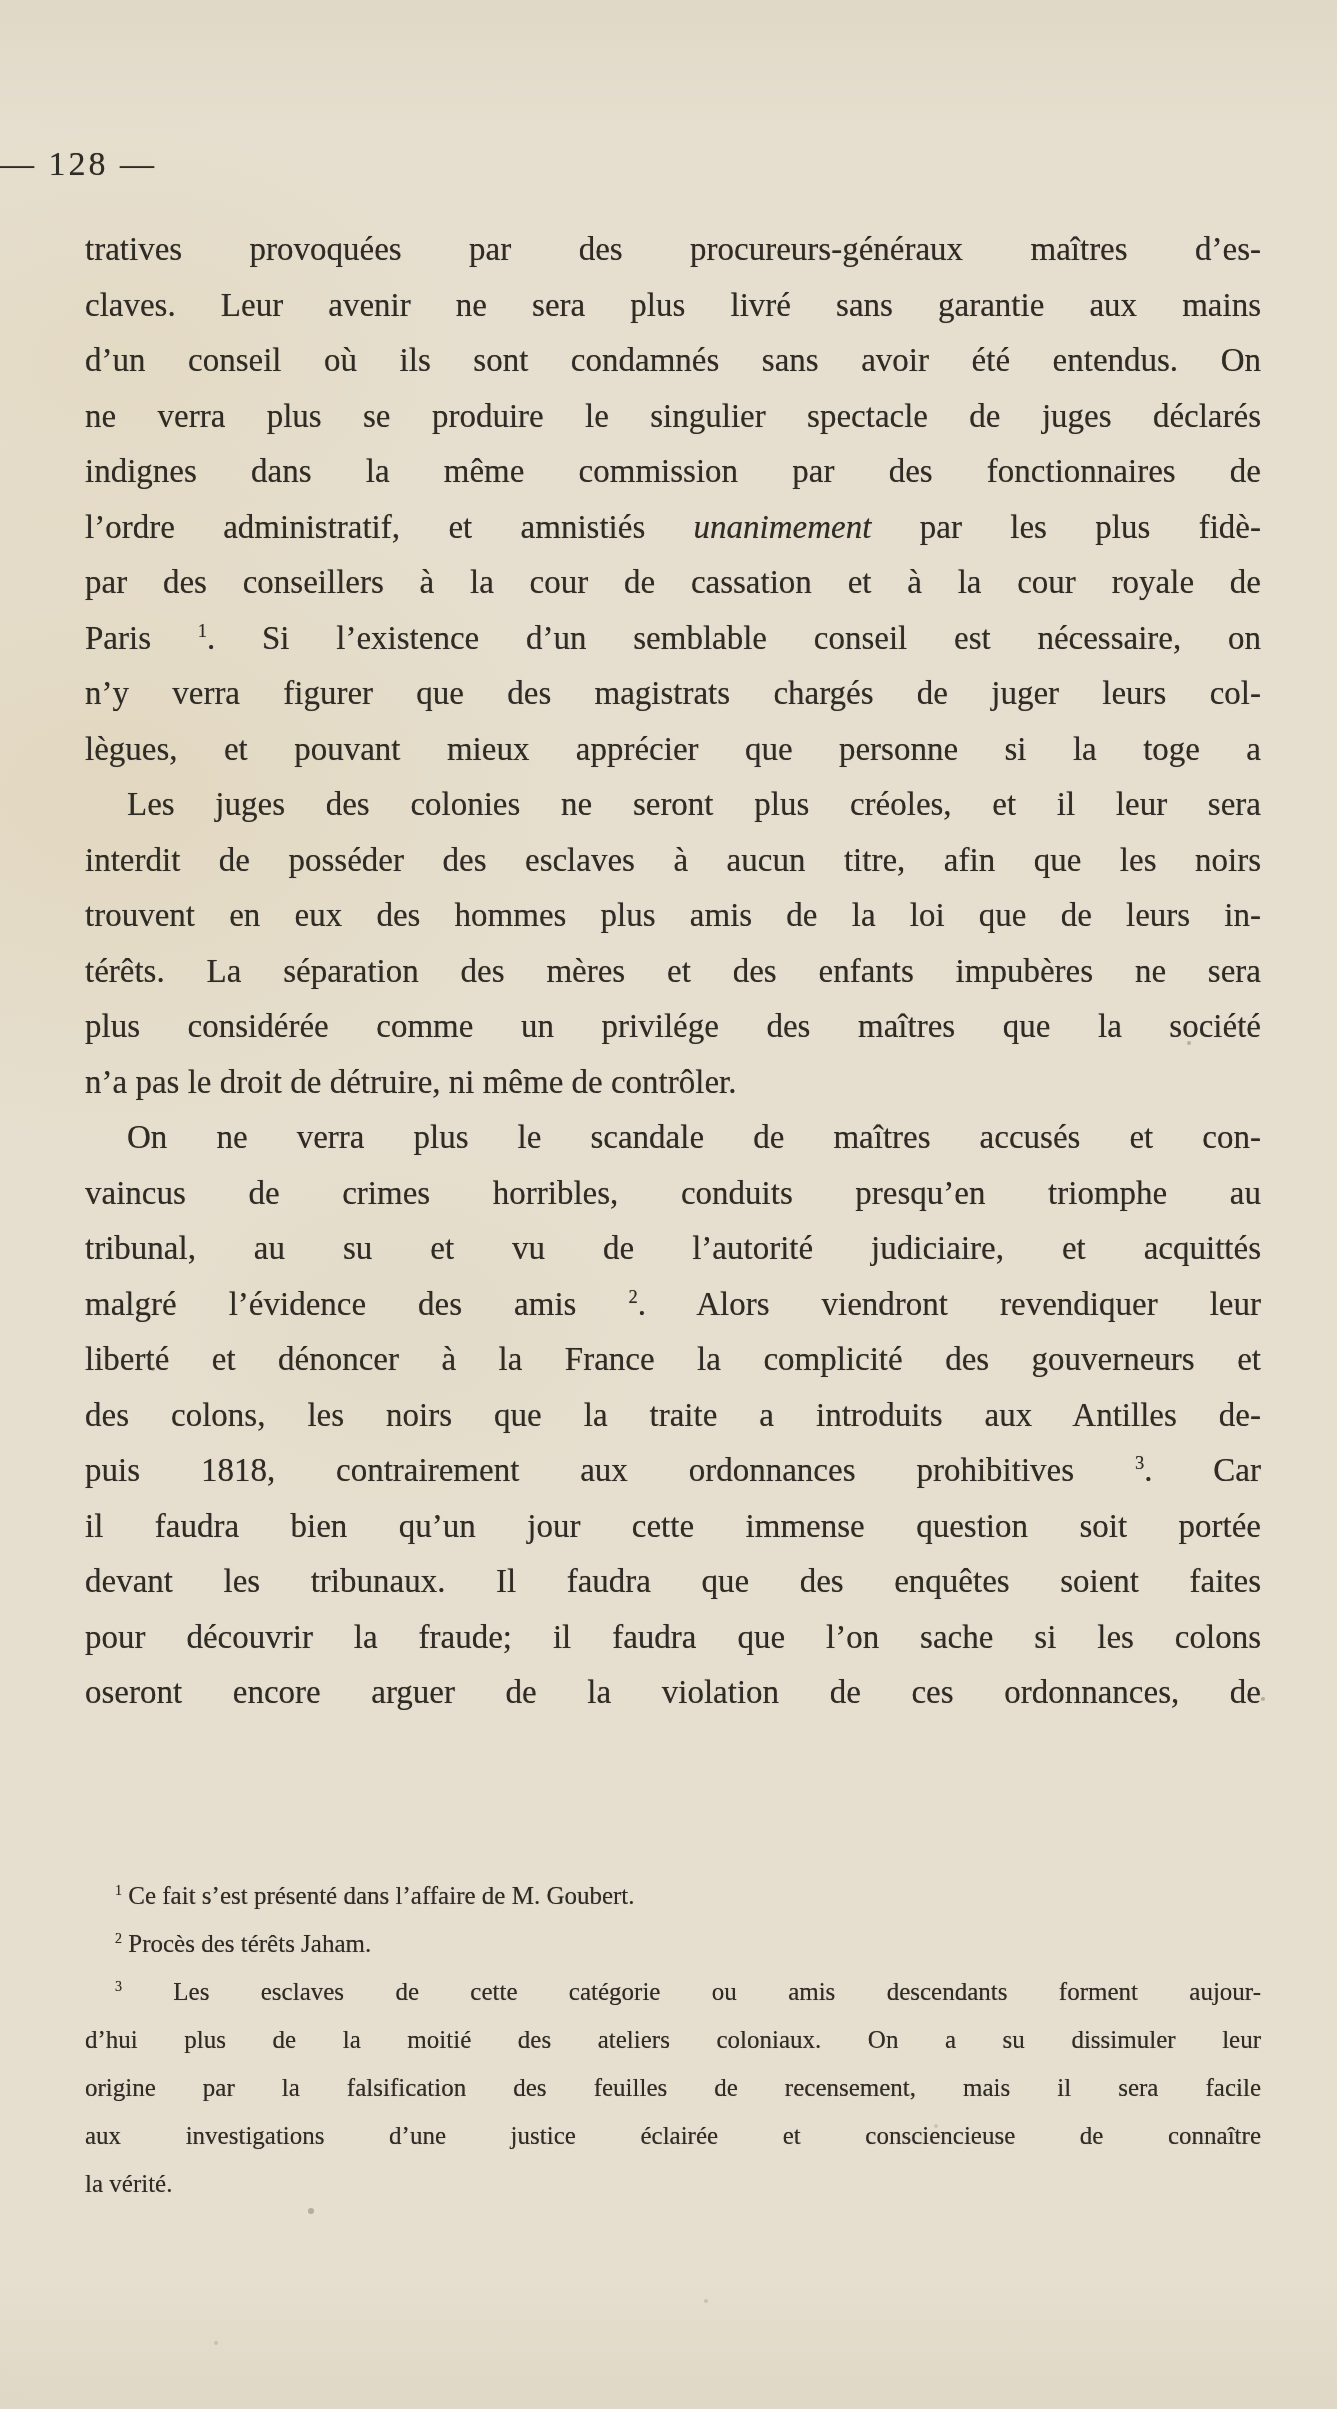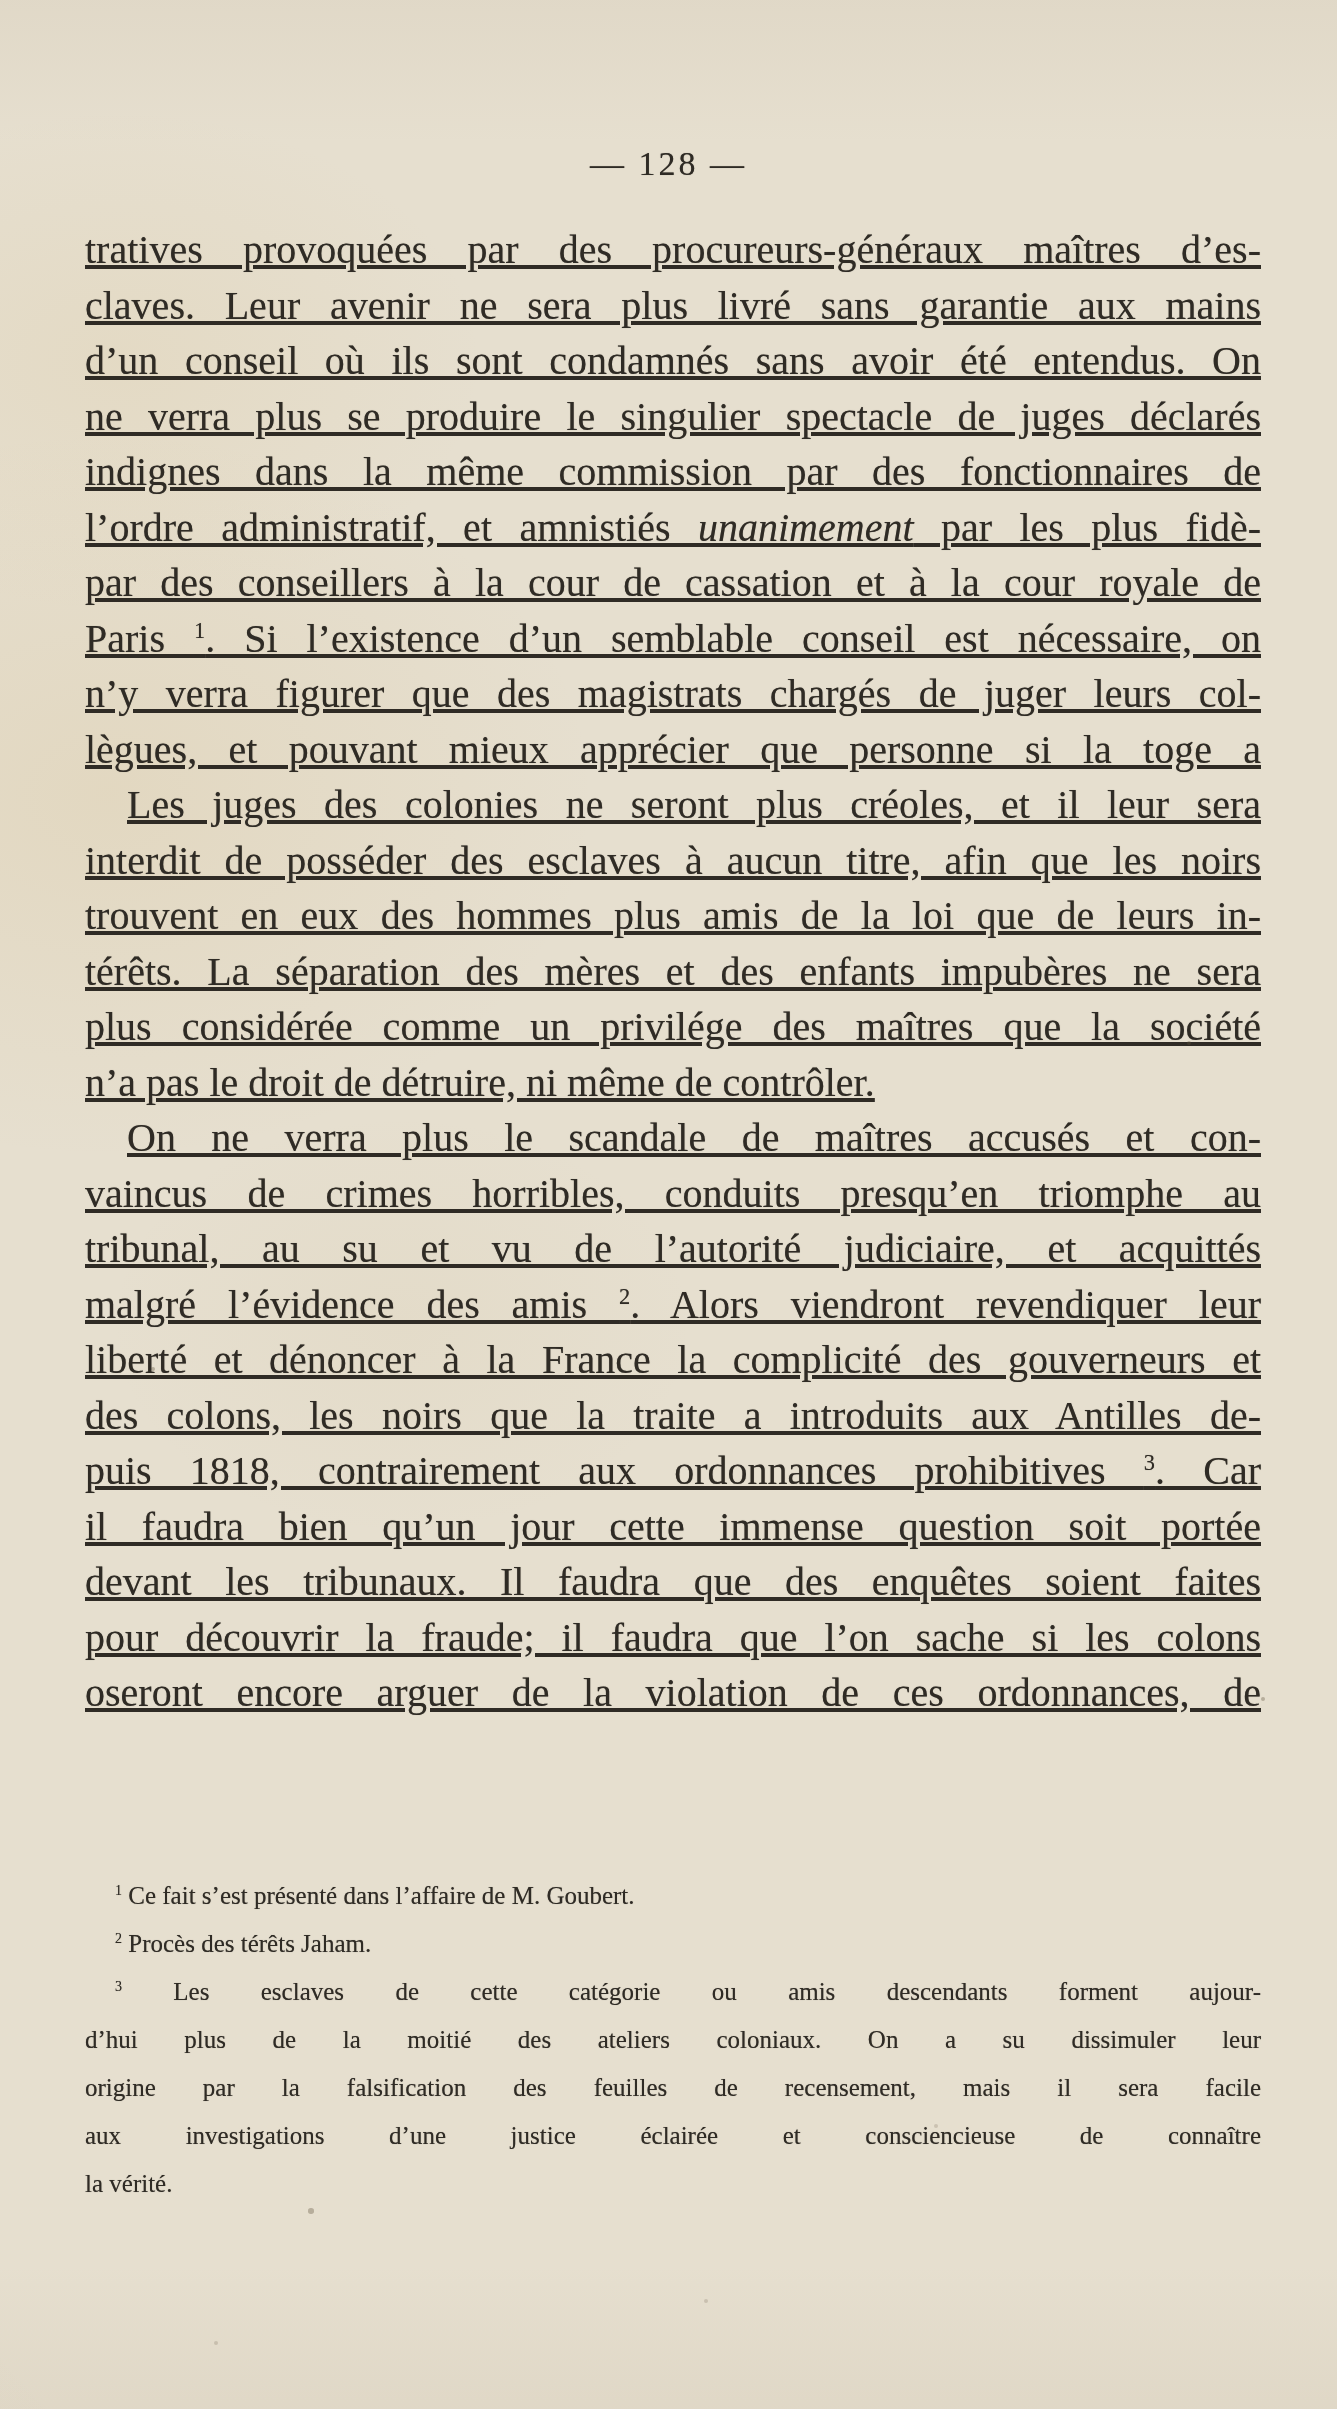--- a/index.html
+++ b/index.html
@@ -30,31 +30,29 @@
       1188px 1042px 0 1px currentColor,
       152px 1368px 0 1px currentColor,
       1262px 1698px 0 1px currentColor,
       705px 2300px 0 1px rgba(95,82,60,0.2),
       935px 2125px 0 1px rgba(95,82,60,0.2),
       215px 2342px 0 1px rgba(95,82,60,0.2);
   }
   .page-number {
     position: absolute;
     top: 144px; left: 0; width: 100%;
-    text-align: center;
     font-size: 34px;
     line-height: 40px;
     letter-spacing: 3px;
     text-shadow: 0 0 0.7px rgba(47,43,37,0.6);
   }
   .main-text {
     position: absolute;
     top: 222px; left: 85px; width: 1176px;
-    font-size: 40px;
-    text-decoration: underline;
+    font-size: 33px;
   }
   .main-text .line { line-height: 55.5px; }
   .footnotes {
     position: absolute;
     top: 1872px; left: 85px; width: 1176px;
     font-size: 25px;
   }
   .footnotes .line { line-height: 48px; }
   .line {
     text-align: justify;

